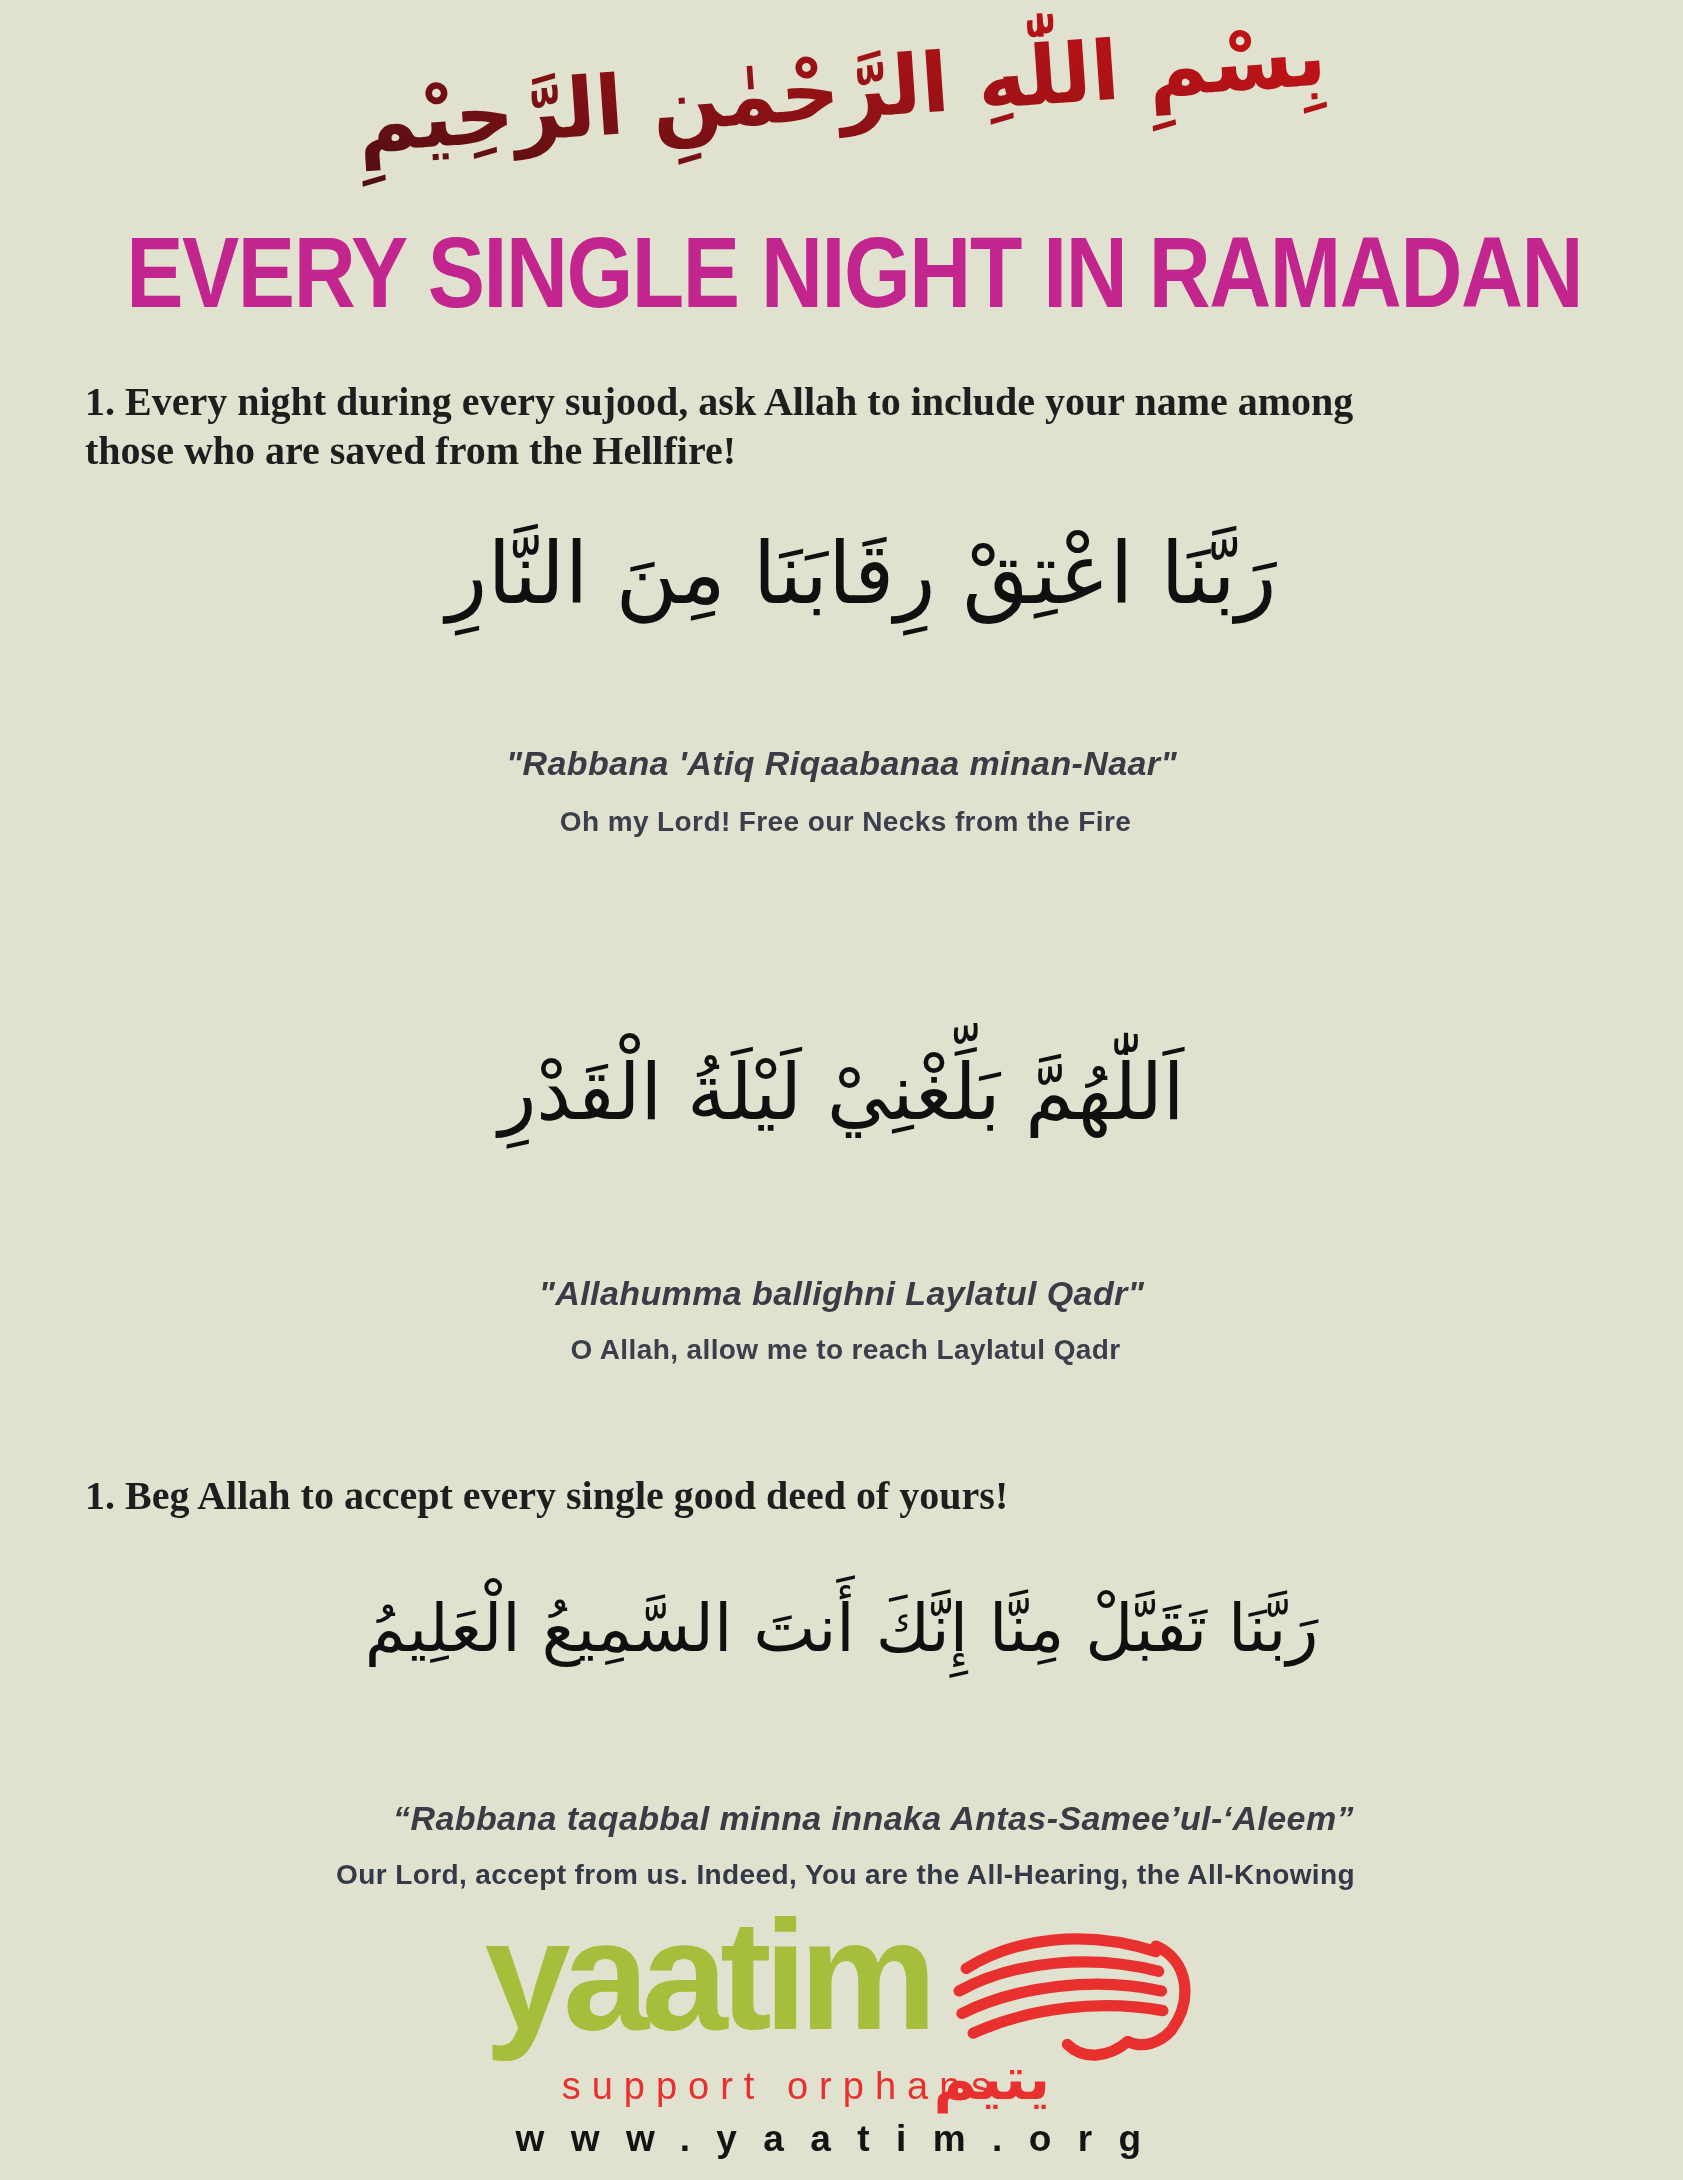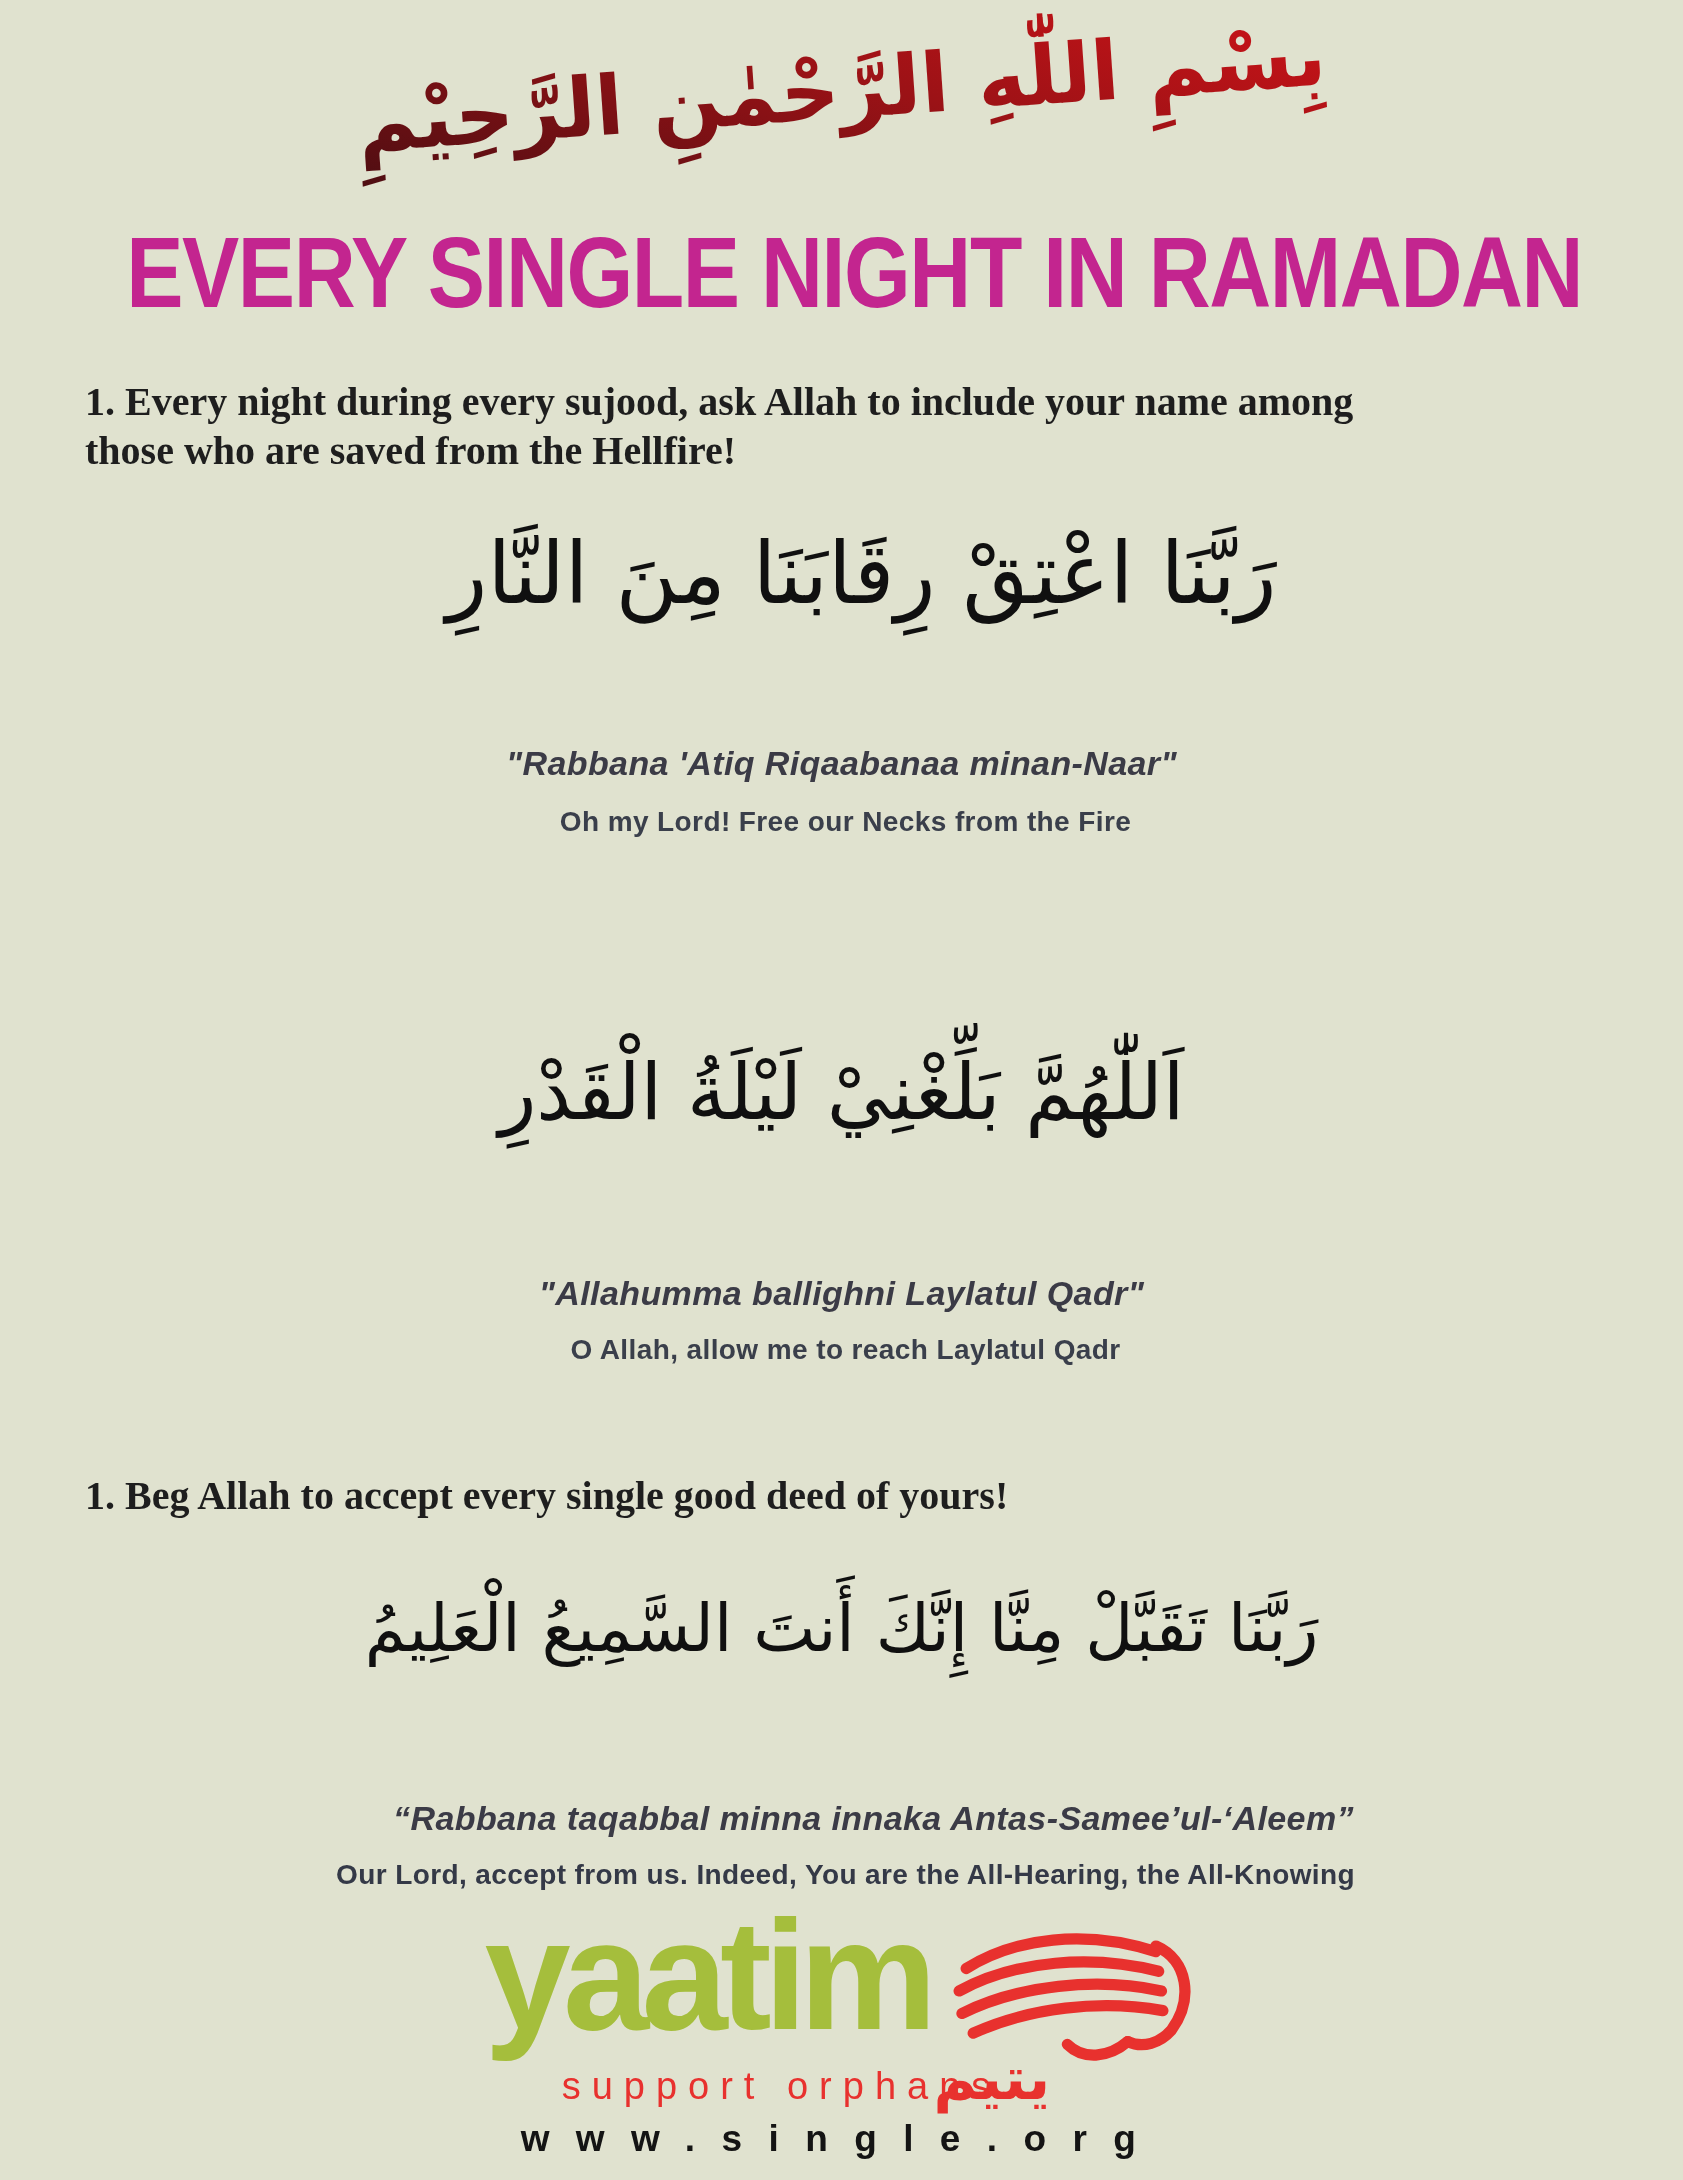--- a/index.html
+++ b/index.html
@@ -141,16 +141,16 @@
         <path d="M40,96 C80,78 130,72 175,80"></path>
         <path d="M170,34 C193,44 197,72 181,94 C173,103 161,107 150,102"></path>
         <path d="M150,102 C136,114 118,115 107,104"></path>
       </svg>
       <div class="logo-arabic">يتيم</div>
     </div>
   </div>
 
   <div class="logo-tagline">support orphans</div>
 
-  <div class="website-url">www.single.org</div>
+  <div class="website-url">www.yaatim.org</div>
 
 </div>
 
 
 </body></html>

